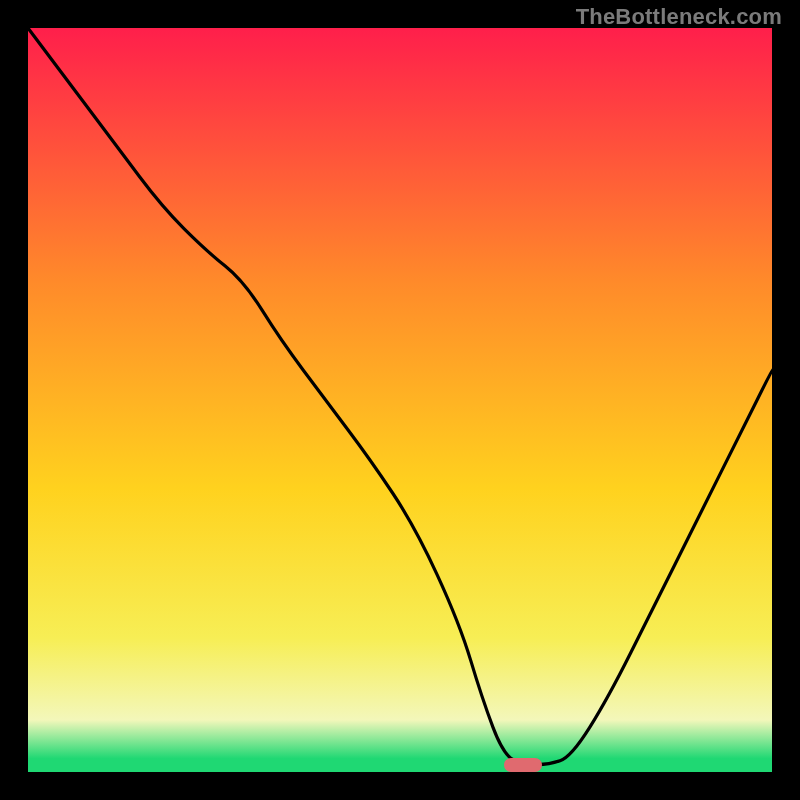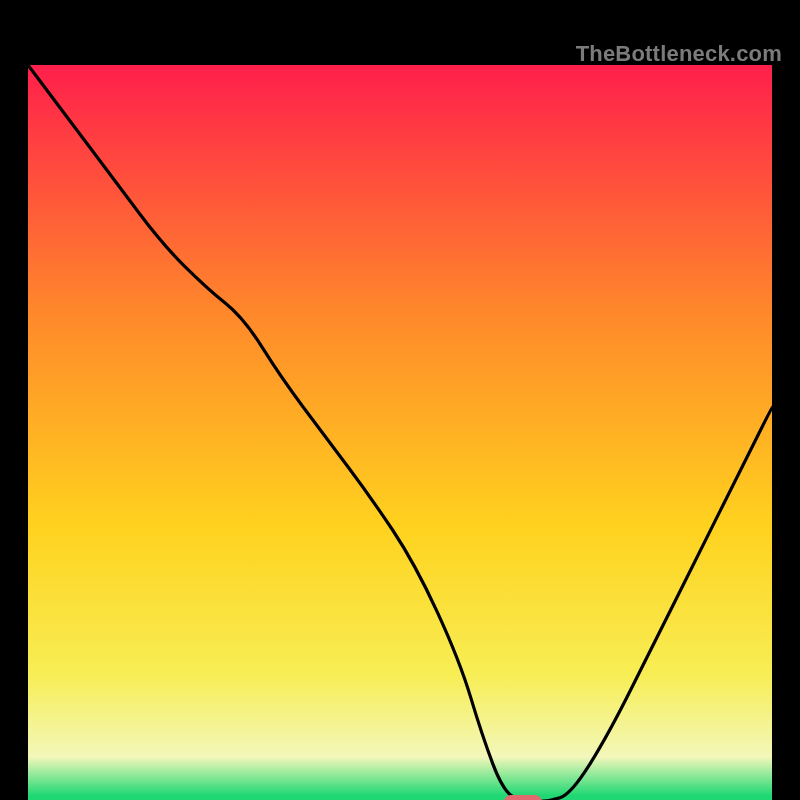--- a/index.html
+++ b/index.html
@@ -10,21 +10,20 @@
     background: #000;
     overflow: hidden;
   }
   .frame {
     position: absolute;
     left: 0;
     top: 0;
     width: 800px;
     height: 716px;
     background: #000;
-    margin-top: 37px;
   }
   .plot {
     position: absolute;
     left: 28px;
     top: 28px;
     width: 744px;
     height: 744px;
     overflow: hidden;
   }
   .gradient {

